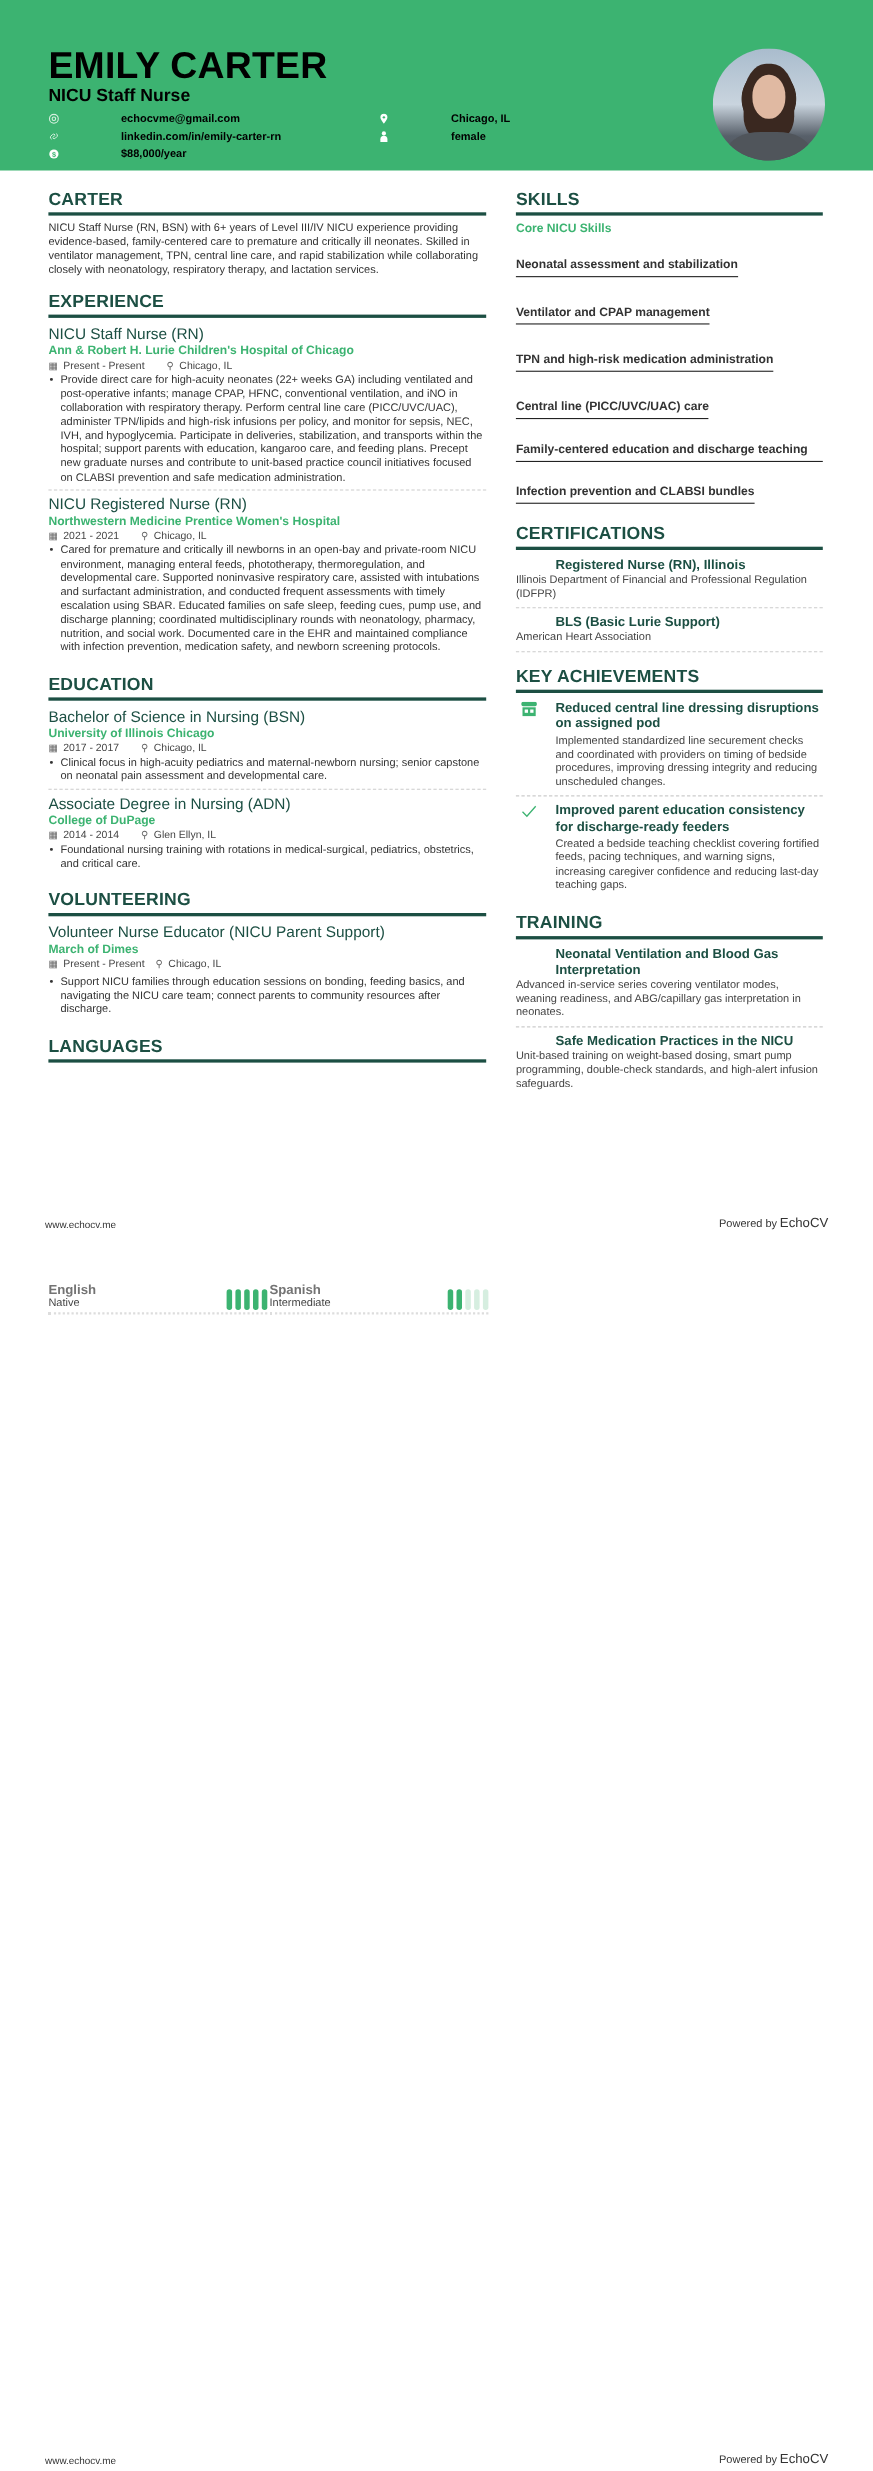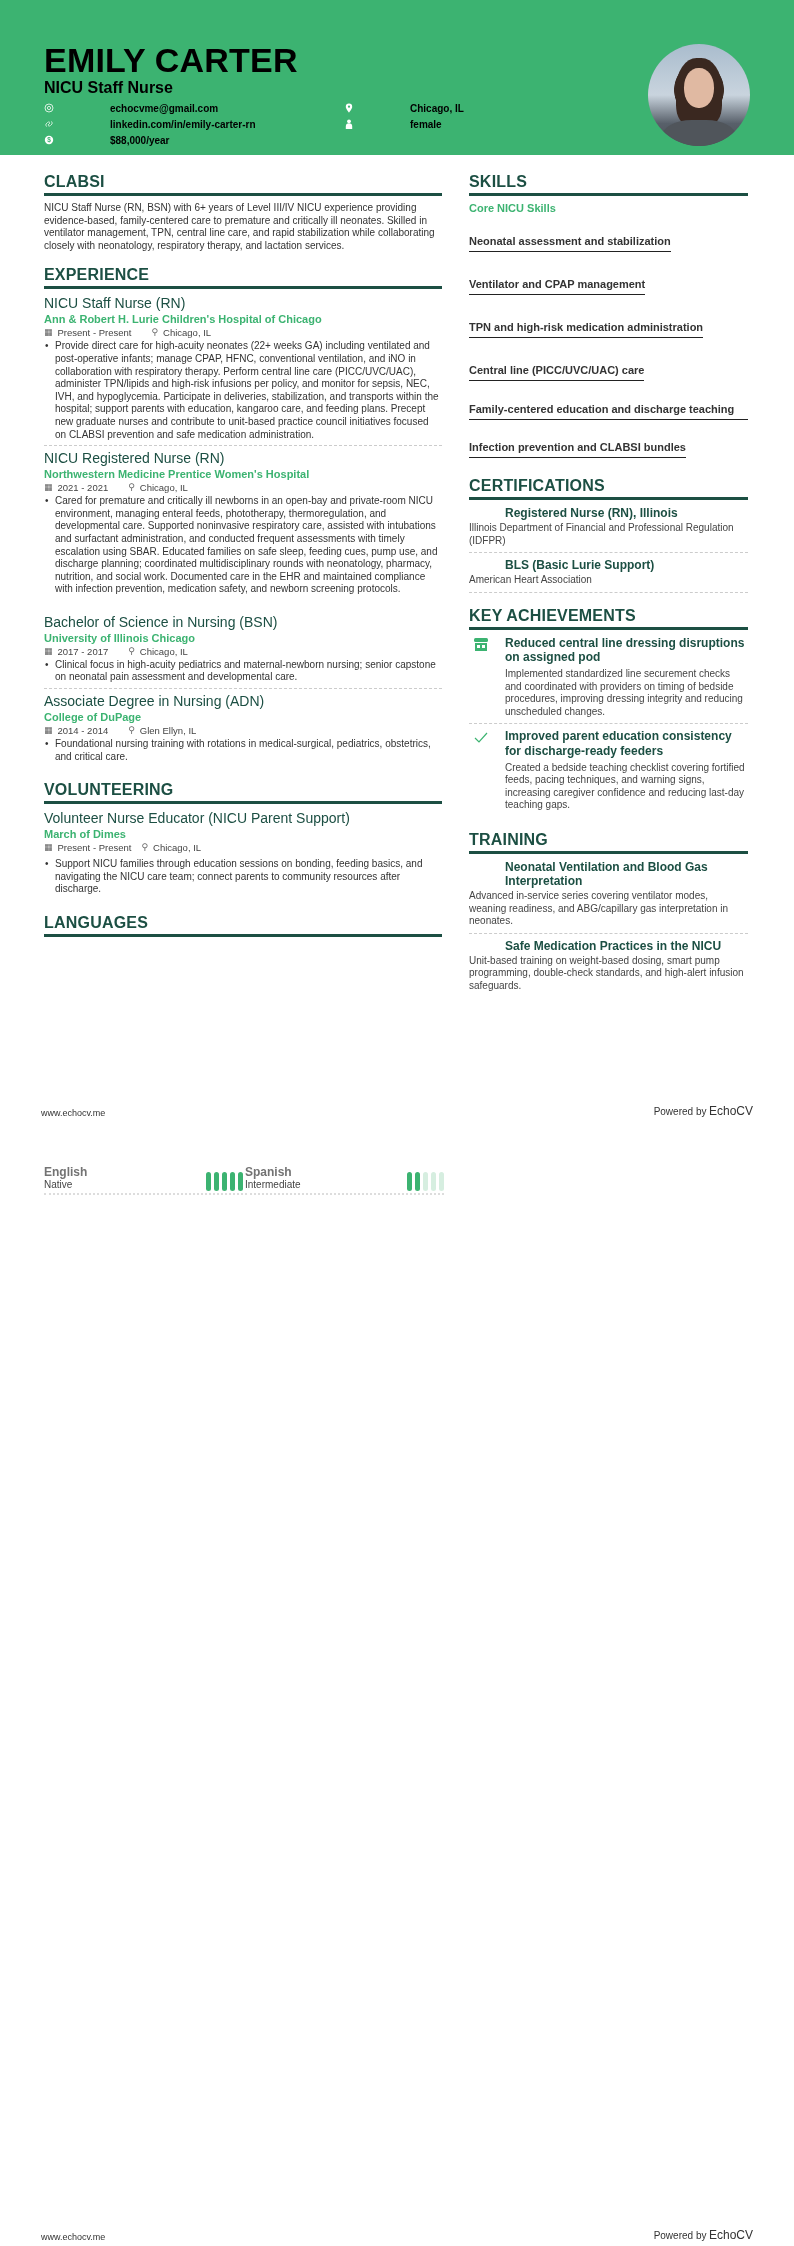--- a/index.html
+++ b/index.html
@@ -123,21 +123,21 @@
     <div class="hair"></div>
     <div class="body"></div>
     <div class="face"></div>
   </div>
 </div>
 
 <div class="main">
 
   <div class="left">
     <div class="sec">
-      <div class="sec-h">CLABSI</div>
+      <div class="sec-h">CARTER</div>
       <div class="summary">NICU Staff Nurse (RN, BSN) with 6+ years of Level III/IV NICU experience providing evidence-based, family-centered care to premature and critically ill neonates. Skilled in ventilator management, TPN, central line care, and rapid stabilization while collaborating closely with neonatology, respiratory therapy, and lactation services.</div>
     </div>
 
     <div class="sec">
       <div class="sec-h">EXPERIENCE</div>
       <div class="entry">
         <div class="job-title">NICU Staff Nurse (RN)</div>
         <div class="org">Ann &amp; Robert H. Lurie Children's Hospital of Chicago</div>
         <div class="meta">
           <span class="ic">▦</span>
@@ -158,20 +158,21 @@
           <span class="loc">
               <span class="ic">⚲</span>
               <span>Chicago, IL</span>
             </span>
         </div>
         <div class="bullet">Cared for premature and critically ill newborns in an open-bay and private-room NICU environment, managing enteral feeds, phototherapy, thermoregulation, and developmental care. Supported noninvasive respiratory care, assisted with intubations and surfactant administration, and conducted frequent assessments with timely escalation using SBAR. Educated families on safe sleep, feeding cues, pump use, and discharge planning; coordinated multidisciplinary rounds with neonatology, pharmacy, nutrition, and social work. Documented care in the EHR and maintained compliance with infection prevention, medication safety, and newborn screening protocols.</div>
       </div>
     </div>
 
     <div class="sec">
+      <div class="sec-h">EDUCATION</div>
       <div class="entry">
         <div class="job-title">Bachelor of Science in Nursing (BSN)</div>
         <div class="org">University of Illinois Chicago</div>
         <div class="meta">
           <span class="ic">▦</span>
           <span>2017 - 2017</span>
           <span class="loc">
               <span class="ic">⚲</span>
               <span>Chicago, IL</span>
             </span>

